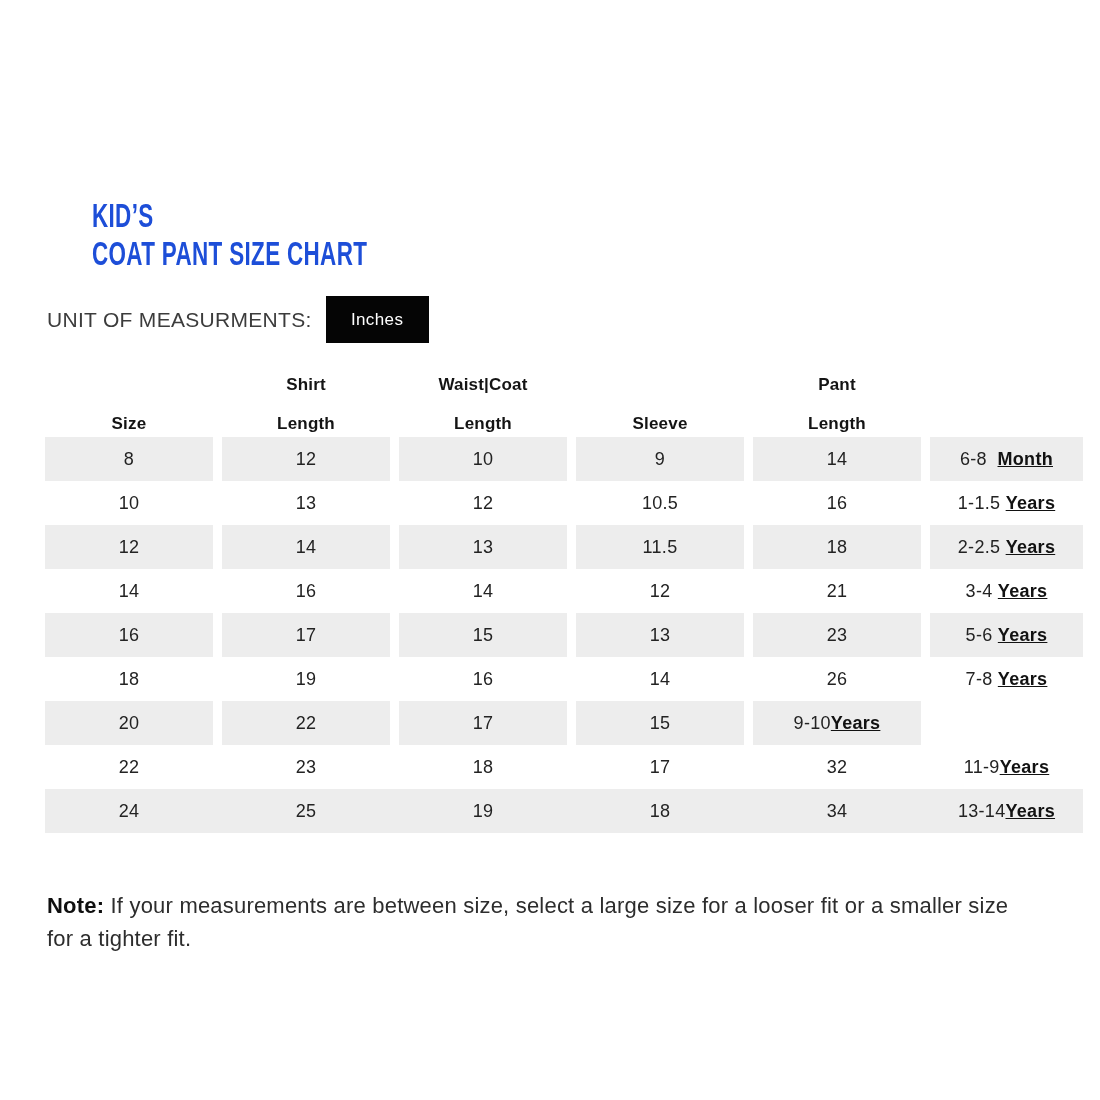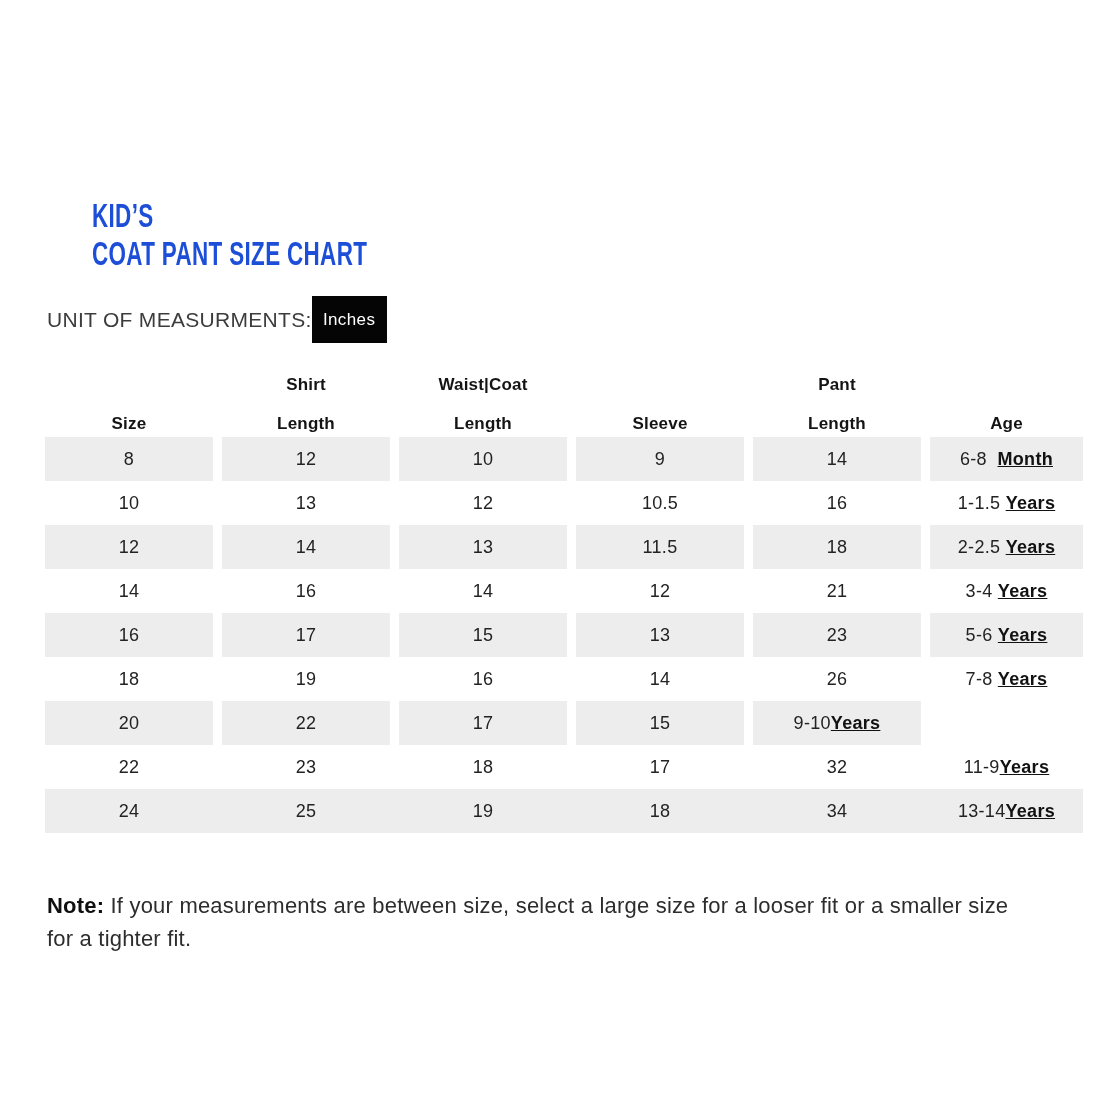--- a/index.html
+++ b/index.html
@@ -5,23 +5,23 @@
   * { margin:0; padding:0; box-sizing:border-box; }
   html,body { width:1100px; height:1100px; background:#ffffff; overflow:hidden; }
   body { position:relative; font-family:"Liberation Sans", sans-serif; color:#1c1c1c; }
 
   
   .title { position:absolute; left:48px; top:197px; font-weight:700; color:#1d4ed8;margin-left:44px; }
   .title-line { display:block; font-size:33px; line-height:38px; white-space:nowrap;
                 transform:scaleX(0.68); transform-origin:left center; letter-spacing:0.5px; }
 
   
-  .unit-row { position:absolute; left:47px; top:296px; height:47px; display:flex; align-items:center; }
+  .unit-row { position:absolute; left:47px; top:296px; height:47px; display:flex; align-items:center; gap:14px; }
   .unit-label { font-size:21px; color:#3c3c3c; letter-spacing:0.3px; }
-  .unit-button { width:75px; height:47px; background:var(--btn-bg,#050505); color:var(--btn-fg,#ffffff);
+  .unit-button { width:103px; height:47px; background:var(--btn-bg,#050505); color:var(--btn-fg,#ffffff);
                  border:none; font-family:inherit; font-size:17px; letter-spacing:0.4px;
                  display:flex; align-items:center; justify-content:center; cursor:pointer; }
 
   
   .size-table { position:absolute; left:45px; top:374px; }
   .thead, .tr { display:grid; grid-template-columns:168px 168px 168px 168px 168px 153px; column-gap:9px; }
   .thead { height:63px; }
   .th { display:flex; flex-direction:column; justify-content:flex-end; align-items:center;
         padding-bottom:11px; font-weight:700; font-size:17px; line-height:21px;
         color:#141414; text-align:center; letter-spacing:0.2px;gap:18px; }
@@ -63,23 +63,20 @@
       <div class="th">
         <div>Waist|Coat</div>
         <div>Length</div>
       </div>
       <div class="th">
         <div>Sleeve</div>
       </div>
       <div class="th">
         <div>Pant</div>
         <div>Length</div>
-      </div>
-      <div class="th">
-        <div>Age</div>
       </div>
     </div>
   <div class="tbody">
       <div class="tr cell-shade">
         <div class="td">8</div>
         <div class="td">12</div>
         <div class="td">10</div>
         <div class="td">9</div>
         <div class="td">14</div>
         <div class="td">

